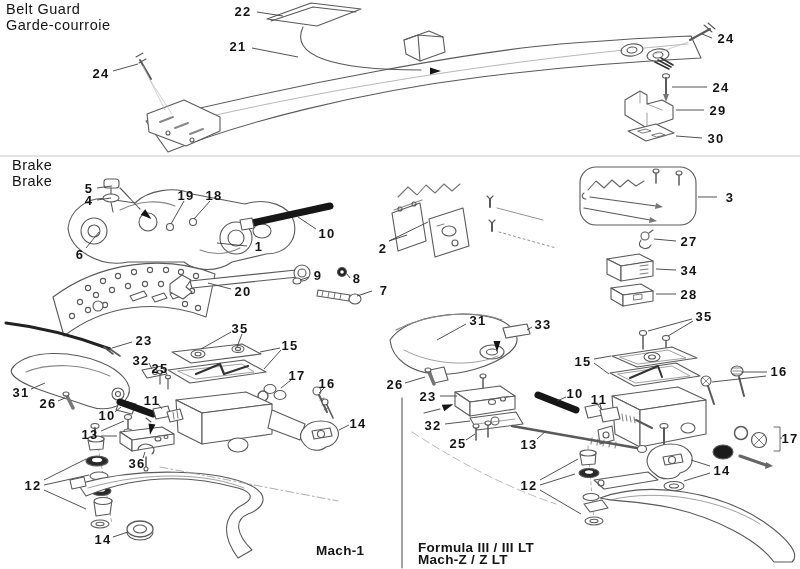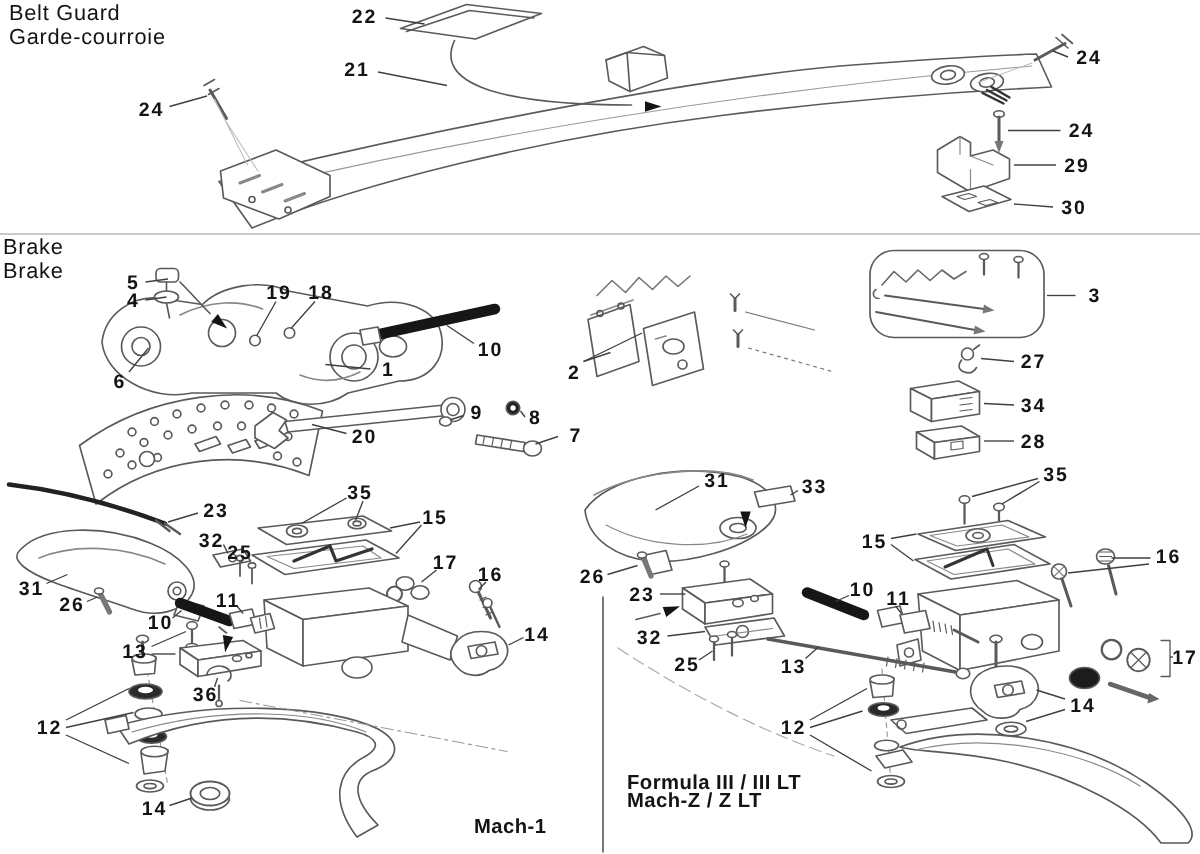--- a/index.html
+++ b/index.html
@@ -552,23 +552,23 @@
       <polygon points="0,-3.5 11,0 0,3.5" transform="translate(143 212) rotate(40)" class="pointer"></polygon>
       <polygon points="0,-3.5 11,0 0,3.5" transform="translate(497 341) rotate(90)" class="pointer"></polygon>
       <polygon points="0,-3.5 11,0 0,3.5" transform="translate(443 408) rotate(-20)" class="pointer"></polygon>
       <polygon points="0,-3.5 11,0 0,3.5" transform="translate(152 424) rotate(100)" class="pointer"></polygon>
     </svg>
 
   <div class="sec-title" style="left:6px;top:2px">
     <div>Belt Guard</div>
     <div>Garde-courroie</div>
   </div>
-  <div class="sec-title" style="left:2px;top:158px">
+  <div class="sec-title" style="left:12px;top:158px">
     <div>Brake</div>
     <div>Brake</div>
   </div>
 
   <div class="footer-model" style="left:316px;top:545px">Mach-1</div>
-  <div class="footer-model" style="left:418px;top:516px">
+  <div class="footer-model" style="left:418px;top:542px">
     <div>Formula III / III LT</div>
     <div>Mach-Z / Z LT</div>
   </div>
 </div>
 
 </body></html>

